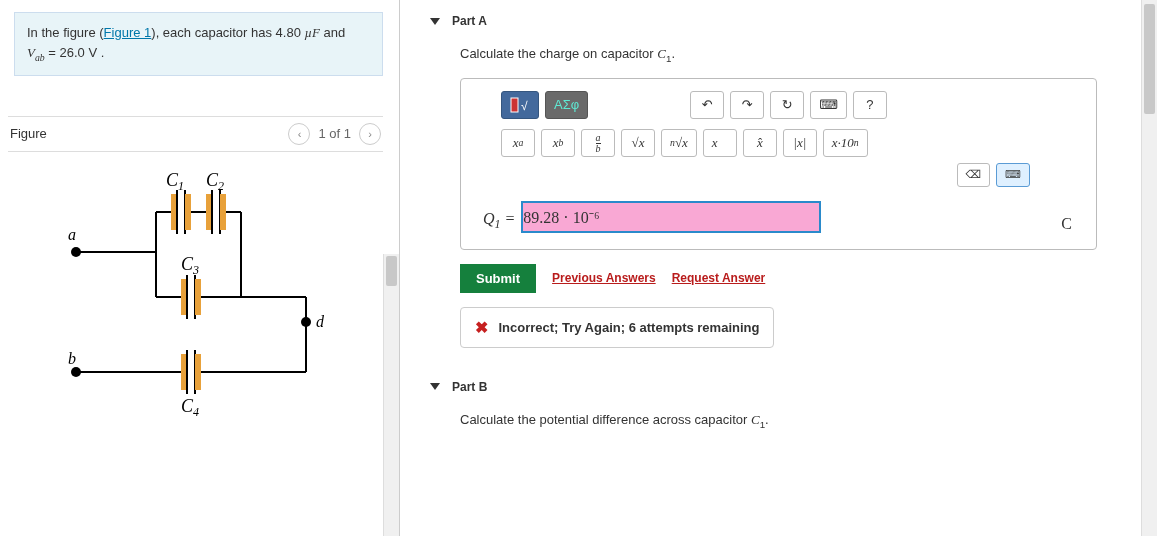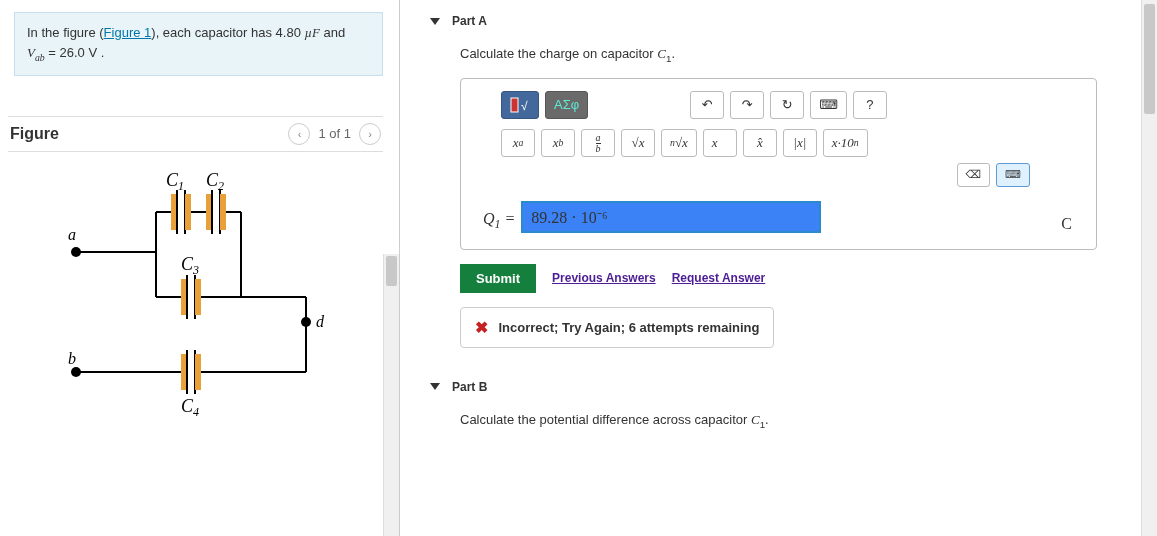--- a/index.html
+++ b/index.html
@@ -30,21 +30,21 @@
   .problem-box a { color: #0077aa; text-decoration: underline; }
   .figure-header {
     display: flex;
     align-items: center;
     justify-content: space-between;
     padding: 6px 2px;
     border-top: 1px solid #ddd;
     border-bottom: 1px solid #ddd;
     margin-bottom: 20px;
   }
-  .figure-title { font-size: 16px; font-weight: bold; }
+  .figure-title { font-size: 13px; font-weight: normal; }
   .figure-nav { display: flex; align-items: center; gap: 8px; color: #666; }
   .circ-btn {
     width: 22px; height: 22px; border: 1px solid #ccc; border-radius: 50%;
     display: inline-flex; align-items: center; justify-content: center;
     font-size: 11px; color: #888; background: #fff; cursor: pointer;
   }
   .figure-svg-wrap { display:flex; justify-content:center; }
   .vscroll-left {
     position: absolute; right: 0; top: 254px; bottom: 0; width: 16px;
     background: #f0f0f0; border-left:1px solid #ddd;
@@ -90,31 +90,31 @@
     display:flex; gap:6px; margin: 0 0 6px 24px;
   }
   .math-toolbar .btn { font-style: italic; font-family: 'Times New Roman', serif; }
   .small-row { display:flex; gap:6px; justify-content:flex-end; padding-right: 50px; margin-bottom:10px;}
   .small-row .btn { height:24px; min-width:30px; font-size:11px; }
   .answer-row {
     display:flex; align-items:flex-end; gap: 6px; padding: 4px 0 0 6px;
   }
   .answer-label { font-style: italic; font-family:'Times New Roman',serif; font-size:16px;}
   .answer-input {
-    border: 2px solid #2a8acb; background:#3b82f6; height: 32px; width: 300px;
-    padding: 0 8px; font-family:'Times New Roman',serif; font-size: 16px;
+    border: 2px solid #2a8acb; background:#f9a8d4; height: 32px; width: 300px;
+    padding: 0 0; font-family:'Times New Roman',serif; font-size: 16px;
     display:flex; align-items:center;
   }
   .unit { margin-left:auto; margin-right:8px; font-family:'Times New Roman',serif; font-size:16px; }
   .action-row { display:flex; align-items:center; gap:16px; margin-top:14px; }
   .submit-btn {
     background:#15803d; color:#fff; border:none; padding:7px 16px;
     font-weight:bold; font-size:13px; cursor:pointer;
   }
-  .link { color:#4c1d95; font-weight:bold; text-decoration:underline; font-size:12px; cursor:pointer; }
+  .link { color:#b91c1c; font-weight:bold; text-decoration:underline; font-size:12px; cursor:pointer; }
   .feedback {
     margin-top:14px; border:1px solid #ccc; border-radius:4px;
     padding:10px 14px; display:flex; align-items:center; gap:10px;
     font-weight:bold; font-size:13px;
     width: fit-content;
   }
   .x-icon { color:#c62020; font-size:16px; font-weight:bold; }
   .ital { font-style: italic; font-family:'Times New Roman',serif; }
   sub { font-size: 0.75em; }
   sup { font-size: 0.75em; }

